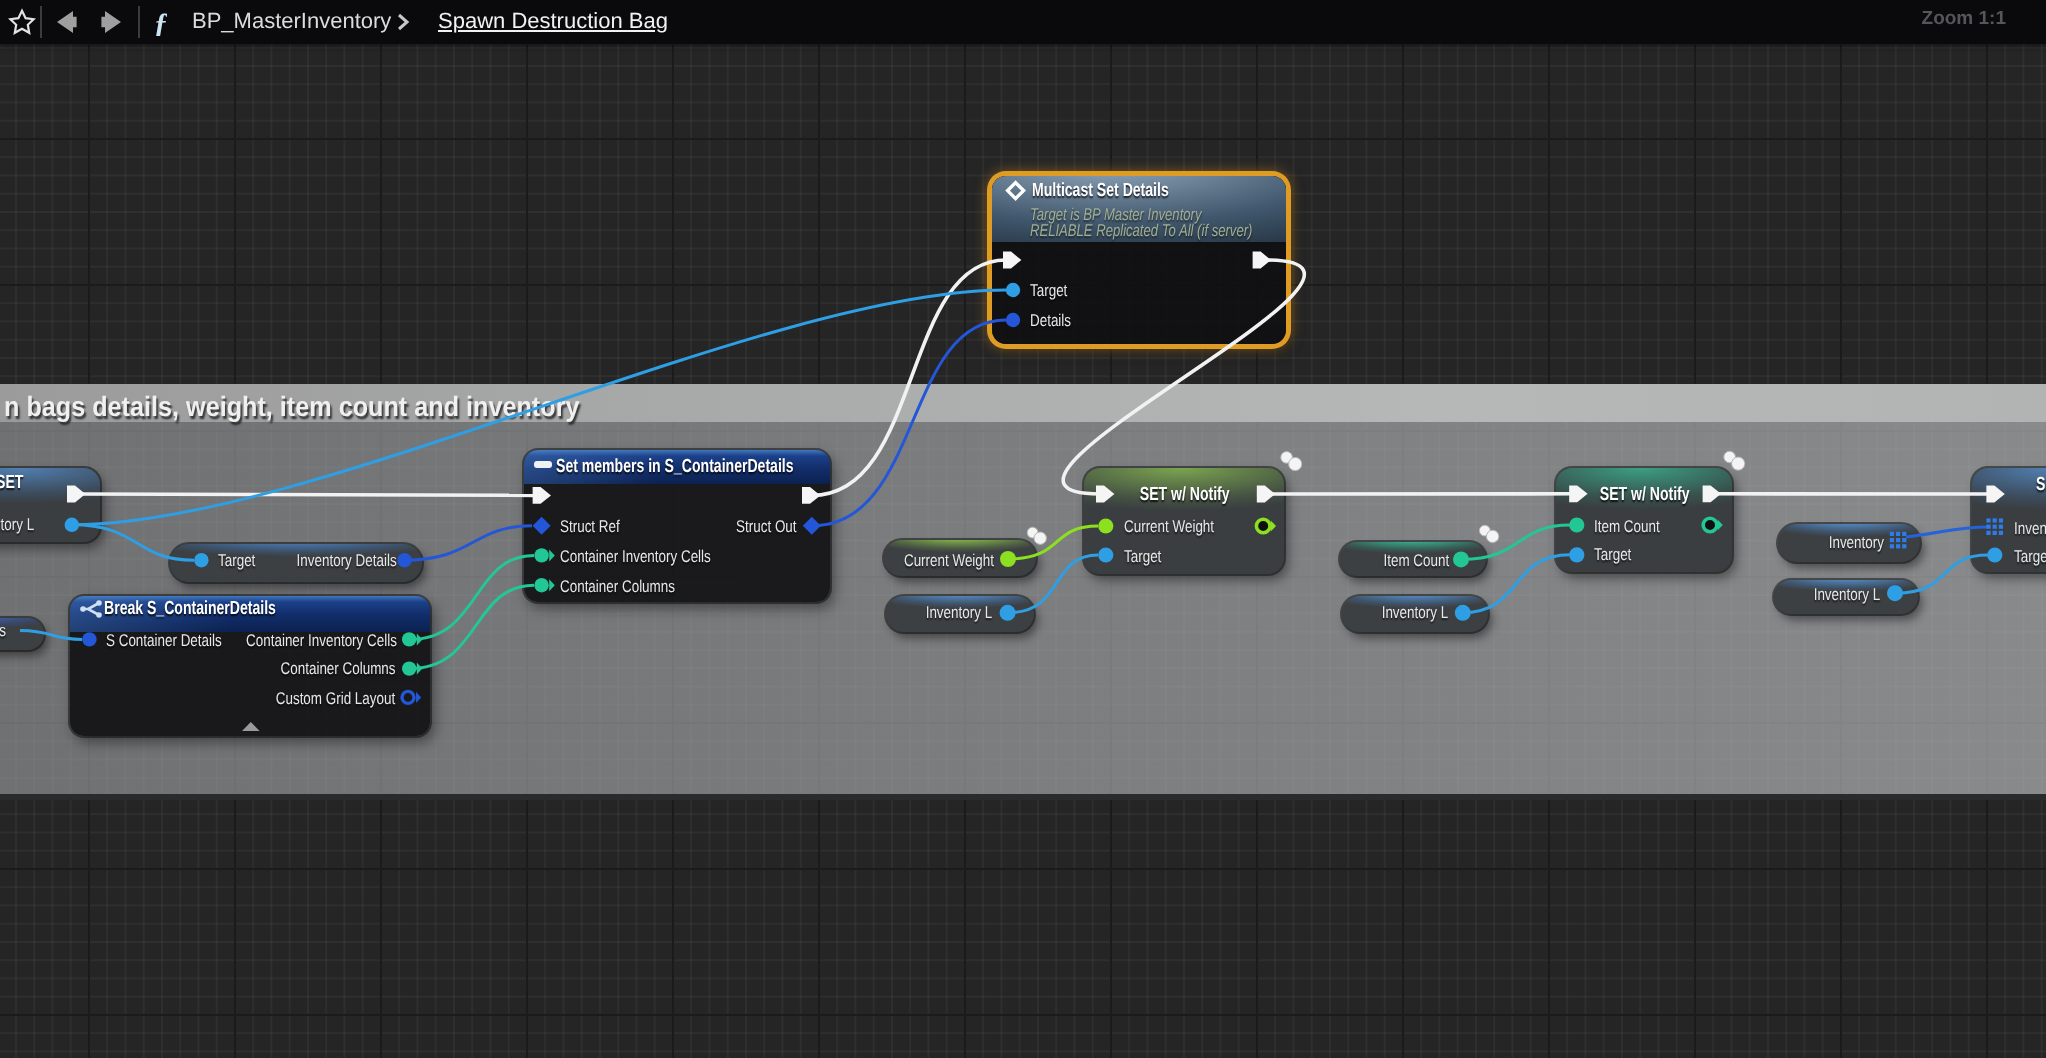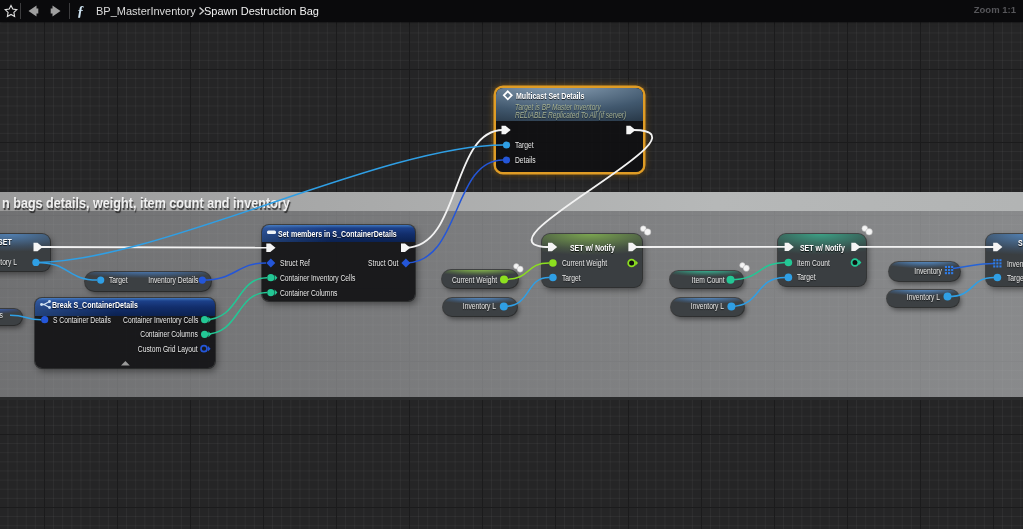--- a/index.html
+++ b/index.html
@@ -12,21 +12,21 @@
 background-position: 44px 0, 0 69px, 7.5px 0, 0 5.125px;}
 #cbody{position:absolute;left:0;top:211px;width:1023px;height:186px;
 background:linear-gradient(90deg, rgba(158,159,161,0.62), rgba(188,190,192,0.66));
 border-bottom:3px solid #2a2b2c;}
 #ctitle{position:absolute;left:0;top:192px;width:1023px;height:19px;
 background:linear-gradient(90deg,#9b9b9b,#b6b8b8 70%,#b2b4b4);}
 #ctitle span{position:absolute;left:2px;top:2.5px;font-size:14px;font-weight:bold;color:#f0f0f0;text-shadow:1px 1.5px 1px rgba(25,25,25,0.8);white-space:nowrap;transform:scaleX(0.90);transform-origin:0 0;}
 #topbar{position:absolute;left:0;top:0;width:1023px;height:22px;background:#0a0a0c;z-index:30;box-shadow:0 1px 3px rgba(0,0,0,0.45);}
 #topbar .sep{position:absolute;top:3px;width:1px;height:16px;background:#3c3c3e;}
 #topbar .bc{position:absolute;top:5px;font-size:11px;color:#e6e6e6;white-space:nowrap;}
-#zoomtxt{position:absolute;right:7px;top:4px;font-size:9.5px;font-weight:bold;color:#56565a;}
+#zoomtxt{position:absolute;right:20px;top:4px;font-size:9.5px;font-weight:bold;color:#56565a;}
 .node{position:absolute;border-radius:7px;background:rgba(15,16,18,0.90);box-shadow:0 0 0 1px rgba(10,11,12,0.5), 2px 3px 7px rgba(0,0,0,0.45);}
 .vnode{position:absolute;border-radius:8px;background:#3a3e41;box-shadow:0 0 0 1px rgba(18,20,20,0.55), 2px 3px 6px rgba(0,0,0,0.45);overflow:hidden;}
 .pill{position:absolute;border-radius:10px;background:#3c4043;box-shadow:0 0 0 1px rgba(18,20,20,0.55), 2px 3px 5px rgba(0,0,0,0.45);overflow:hidden;}
 .sheen{position:absolute;left:0;top:0;right:0;height:100%;}
 .nhead{position:absolute;left:0;top:0;right:0;border-radius:7px 7px 0 0;}
 .bhead{background:linear-gradient(90deg, rgba(90,140,205,0.30), rgba(0,0,0,0) 45%), linear-gradient(180deg,#4077be 0,#1c4089 3px,#122e6c 9px,#0b2150 100%);}
 .t{position:absolute;color:#e8e8e8;font-size:8.5px;line-height:10px;white-space:nowrap;z-index:5;transform:scaleX(0.79);transform-origin:0 50%;text-shadow:0 1px 1px rgba(0,0,0,0.65);}
 .tr{position:absolute;color:#e8e8e8;font-size:8.5px;line-height:10px;white-space:nowrap;z-index:5;transform:scaleX(0.79);transform-origin:100% 50%;text-shadow:0 1px 1px rgba(0,0,0,0.65);}
 .tt{position:absolute;color:#ffffff;font-size:9.5px;line-height:11px;font-weight:bold;white-space:nowrap;text-shadow:0 1px 1px rgba(0,0,0,0.8);z-index:5;transform:scaleX(0.74);transform-origin:0 50%;}
 .ttc{position:absolute;text-align:center;z-index:5;}
@@ -260,15 +260,15 @@
  <svg width="1023" height="22" style="position:absolute;left:0;top:0;">
   <path d="M11,5.4 L12.8,9.1 L16.8,9.6 L13.9,12.4 L14.6,16.4 L11,14.4 L7.4,16.4 L8.1,12.4 L5.2,9.6 L9.2,9.1 Z" fill="none" stroke="#e2e2e2" stroke-width="1.1"></path>
   <path d="M28.5,11 L36.5,5.5 L36.5,8.4 L38.3,8.4 L38.3,13.6 L36.5,13.6 L36.5,16.5 Z" fill="#9f9f9f"></path>
   <path d="M60.5,11 L52.5,5.5 L52.5,8.4 L50.7,8.4 L50.7,13.6 L52.5,13.6 L52.5,16.5 Z" fill="#9f9f9f"></path>
   <text x="77" y="16" font-family="Liberation Serif,serif" font-style="italic" font-weight="bold" font-size="14" fill="#cfe4f2">ƒ</text>
   <path d="M199.5,7.5 L203.5,11 L199.5,14.5" fill="none" stroke="#c8c8c8" stroke-width="1.5"></path>
  </svg>
  <div class="sep" style="left:20px;"></div>
  <div class="sep" style="left:69px;"></div>
  <div class="bc" style="left:96px;color:#dcdcdc;">BP_MasterInventory</div>
- <div class="bc" style="left:204px;color:#f2f2f2;">Spawn Destruction Bag</div>
+ <div class="bc" style="left:219px;color:#f2f2f2;text-decoration:underline;">Spawn Destruction Bag</div>
  <div id="zoomtxt">Zoom 1:1</div>
 </div>
 
 </body></html>

